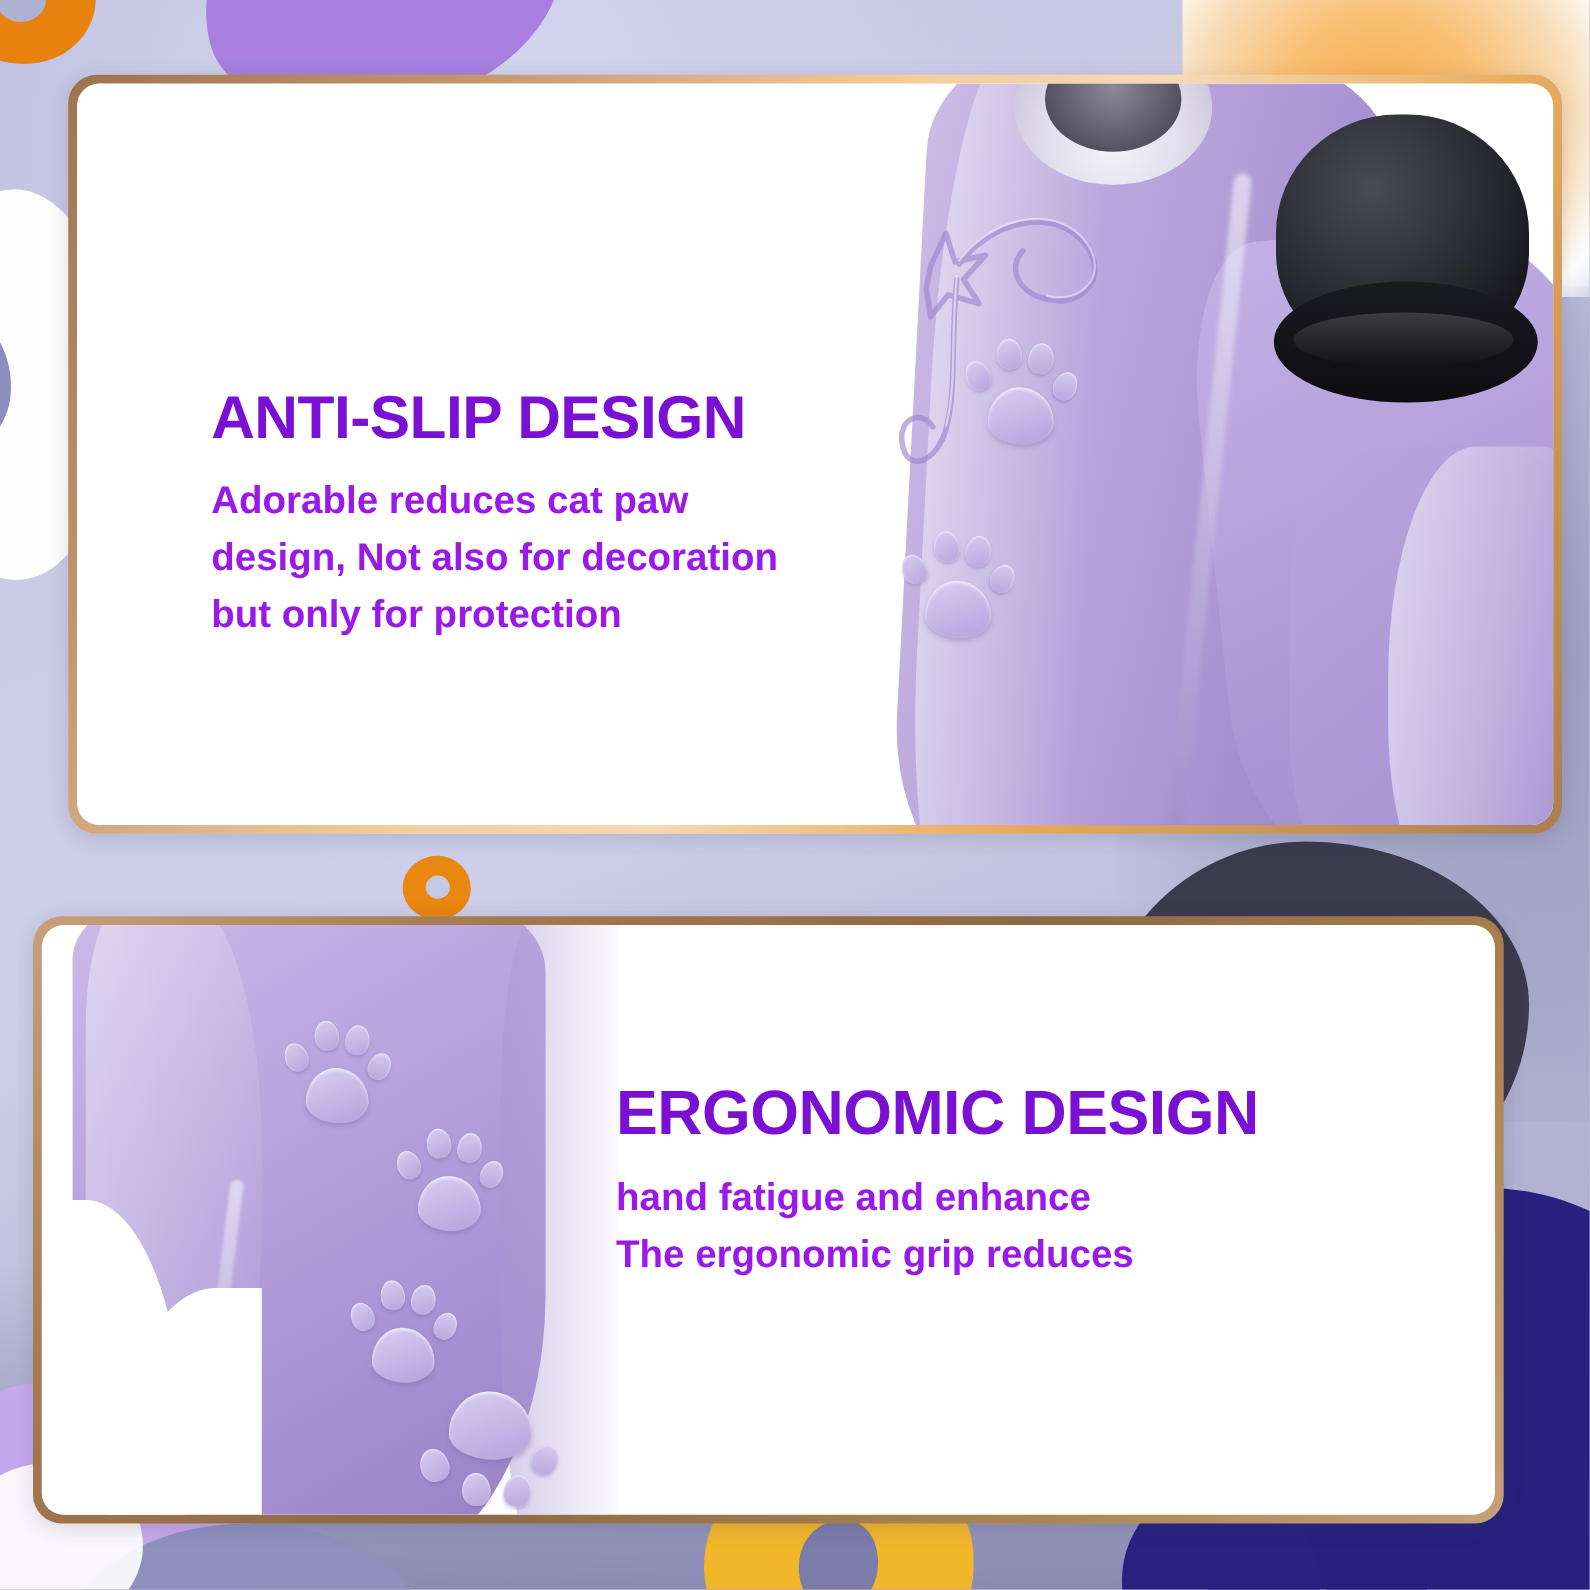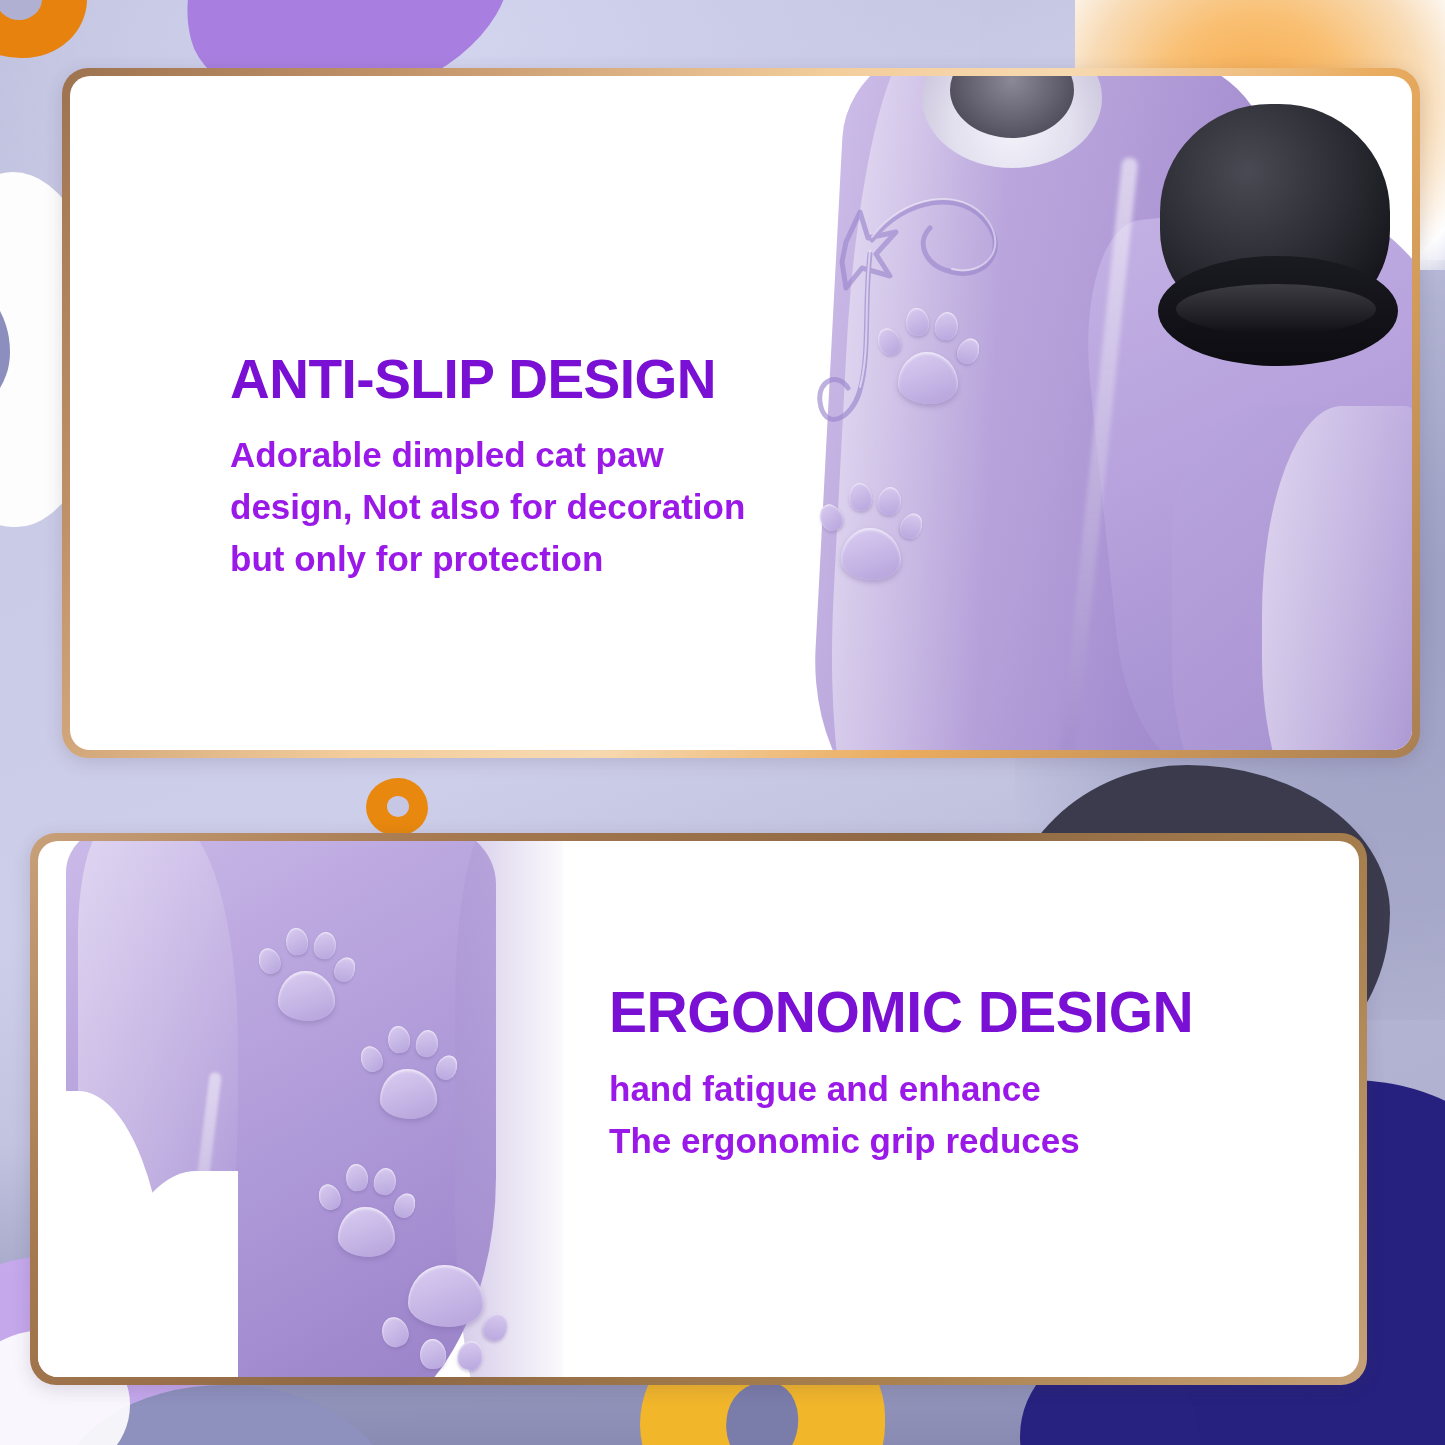--- a/index.html
+++ b/index.html
@@ -134,21 +134,21 @@
   .b-notch2{position:absolute;left:60px;top:330px;width:140px;height:260px;
     background:#ffffff;border-radius:70% 0 0 0 / 80% 0 0 0;}
   .b-crease{position:absolute;left:150px;top:230px;width:12px;height:360px;
     background:linear-gradient(180deg,rgba(255,255,255,.5),rgba(140,120,185,.3));
     border-radius:8px;transform:rotate(7deg);filter:blur(1.6px);}
   .b-edge{position:absolute;right:-12px;top:-18px;width:120px;height:620px;
     background:linear-gradient(90deg,rgba(170,150,210,.5),rgba(255,255,255,.1));
     border-radius:30% 0 0 40%;}
 
   
-  .txt{position:absolute;z-index:12;margin-left:38px;}
+  .txt{position:absolute;z-index:12;}
   .txt-top{left:122px;top:276px;width:700px;}
   .txt-bottom{left:562px;top:976px;width:790px;}
   .heading{font-size:55px;font-weight:bold;letter-spacing:-.5px;line-height:1.0;
     color:#7a10d4;margin:0 0 22px 0;white-space:nowrap;}
   .heading-b{font-size:57px;}
   .body{font-size:35px;font-weight:bold;line-height:1.48;color:#9a19e8;margin:0;}
 </style>
 </head>
 <body>
 
@@ -212,21 +212,21 @@
           <div class="pad" style="left:6px;top:28px;width:22px;height:27px;transform:rotate(-22deg);"></div>
           <div class="pad" style="left:35px;top:7px;width:23px;height:28px;transform:rotate(-7deg);"></div>
           <div class="pad" style="left:64px;top:11px;width:23px;height:28px;transform:rotate(10deg);"></div>
           <div class="pad" style="left:87px;top:37px;width:21px;height:26px;transform:rotate(26deg);"></div>
           <div class="sole" style="left:27px;top:52px;width:60px;height:52px;"></div>
         </div>
       </div>
 
       <div class="txt txt-top">
         <h2 class="heading">ANTI-SLIP DESIGN</h2>
-        <p class="body">Adorable dimpled cat paw</p>
+        <p class="body">Adorable reduces cat paw</p>
         <p class="body">design, Not also for decoration</p>
         <p class="body">but only for protection</p>
       </div>
 
     </div>
   </div>
 
   <div class="blob blob-orange-dot"></div>
 
   <div class="card card-bottom">
@@ -266,21 +266,21 @@
 
         <div class="paw" style="left:340px;top:420px;width:128px;height:128px;z-index:4;">
           <div class="pad" style="left:4px;top:56px;width:26px;height:30px;transform:rotate(-18deg);"></div>
           <div class="pad" style="left:42px;top:78px;width:26px;height:30px;transform:rotate(-4deg);"></div>
           <div class="pad" style="left:80px;top:80px;width:25px;height:29px;transform:rotate(12deg);"></div>
           <div class="pad" style="left:106px;top:52px;width:24px;height:28px;transform:rotate(28deg);"></div>
           <div class="sole" style="left:30px;top:4px;width:76px;height:62px;"></div>
         </div>
       </div>
 
-      <div class="txt txt-bottom" style="left:533px;top:143px;width:790px;">
+      <div class="txt txt-bottom" style="left:522px;top:143px;width:790px;">
         <h2 class="heading heading-b">ERGONOMIC DESIGN</h2>
         <p class="body">hand fatigue and enhance</p>
         <p class="body">The ergonomic grip reduces</p>
       </div>
 
     </div>
   </div>
 
 </div>
 

